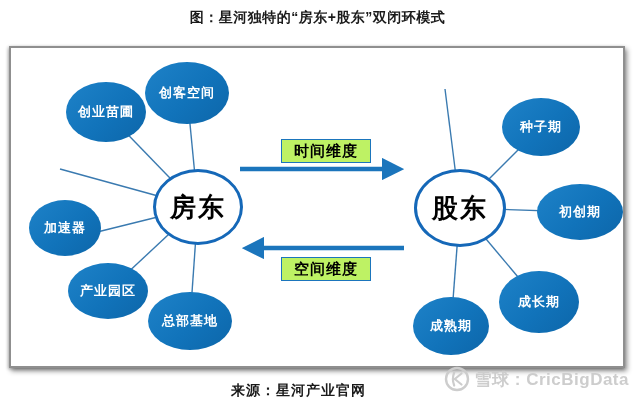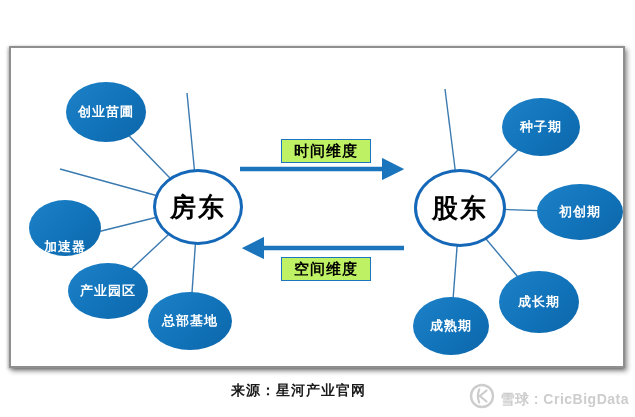--- a/index.html
+++ b/index.html
@@ -49,21 +49,21 @@
   .hub {
     background: #ffffff; border: 3px solid var(--center-border-blue);
     color: #000000; font-weight: bold; font-size: 26px; letter-spacing: 2px;
     z-index: 3;
   }
 
   
   .n-chuangke   { left: 134px; top: 14px;  width: 84px; height: 62px; }
   .n-chuangye   { left: 55px;  top: 34px;  width: 80px; height: 60px; }
   .n-fuhuaqi    { left: 12px;  top: 92px;  width: 74px; height: 58px; }
-  .n-jiasuqi    { left: 18px;  top: 152px; width: 72px; height: 56px; align-items: flex-end; }
+  .n-jiasuqi    { left: 18px;  top: 152px; width: 72px; height: 56px; }
   .n-chanye     { left: 57px;  top: 215px; width: 80px; height: 56px; }
   .n-zongbu     { left: 137px; top: 244px; width: 84px; height: 58px; }
   .hub-fangdong { left: 142px; top: 121px; width: 90px; height: 76px; }
 
   
   .n-tianshi    { left: 395px; top: 11px;  width: 78px; height: 60px; }
   .n-zhongzi    { left: 491px; top: 50px;  width: 78px; height: 58px; }
   .n-chuchuang  { left: 526px; top: 136px; width: 86px; height: 56px; }
   .n-chengzhang { left: 488px; top: 223px; width: 80px; height: 62px; }
   .n-chengshu   { left: 402px; top: 249px; width: 76px; height: 58px; }
@@ -77,32 +77,33 @@
   }
   .dim-time  { left: 270px; top: 91px; }
   .dim-space { left: 270px; top: 209px; }
 
   .source {
     position: absolute; left: 231px; top: 382px;
     font-size: 14px; font-weight: bold; color: var(--text-dark); letter-spacing: 1px;
   }
 
   .watermark {
-    position: absolute; right: 6px; top: 383px;
-    display: flex; align-items: flex-end; gap: 5px;
-    color: var(--watermark-gray); font-size: 14px; font-weight: bold; letter-spacing: 0.5px;
+    position: absolute; right: 6px; top: 366px;
+    display: flex; align-items: center; gap: 5px;
+    color: var(--watermark-gray); font-size: 17px; font-weight: bold; letter-spacing: 0.5px;
   }
   .watermark svg { display: block; }
   .wm-stroke { stroke: var(--watermark-gray); }
 </style>
 </head>
 <body>
 
 <div class="page">
 
+  <div class="title">图：星河独特的“房东+股东”双闭环模式</div>
 
   <div class="frame">
 
     <svg class="connector-layer" viewBox="0 0 612 318" xmlns="http://www.w3.org/2000/svg">
       <defs>
         <marker id="headR" markerWidth="5" markerHeight="5" refX="2.5" refY="2.5" orient="auto">
           <path class="arrowhead-path" d="M0,0 L5,2.5 L0,5 Z"></path>
         </marker>
       </defs>
 
@@ -116,20 +117,23 @@
       <line class="connector" x1="449" y1="160" x2="434" y2="41"></line>
       <line class="connector" x1="449" y1="160" x2="530" y2="79"></line>
       <line class="connector" x1="449" y1="160" x2="569" y2="164"></line>
       <line class="connector" x1="449" y1="160" x2="528" y2="254"></line>
       <line class="connector" x1="449" y1="160" x2="440" y2="278"></line>
 
       <line class="arrow-line" x1="229" y1="121" x2="382" y2="121" marker-end="url(#headR)"></line>
       <line class="arrow-line" x1="393" y1="200" x2="242" y2="200" marker-end="url(#headR)"></line>
     </svg>
 
+    <div class="node satellite n-chuangke">
+      <span>创客空间</span>
+    </div>
     <div class="node satellite n-chuangye">
       <span>创业苗圃</span>
     </div>
     <div class="node satellite n-jiasuqi">
       <span>加速器</span>
     </div>
     <div class="node satellite n-chanye">
       <span>产业园区</span>
     </div>
     <div class="node satellite n-zongbu">

